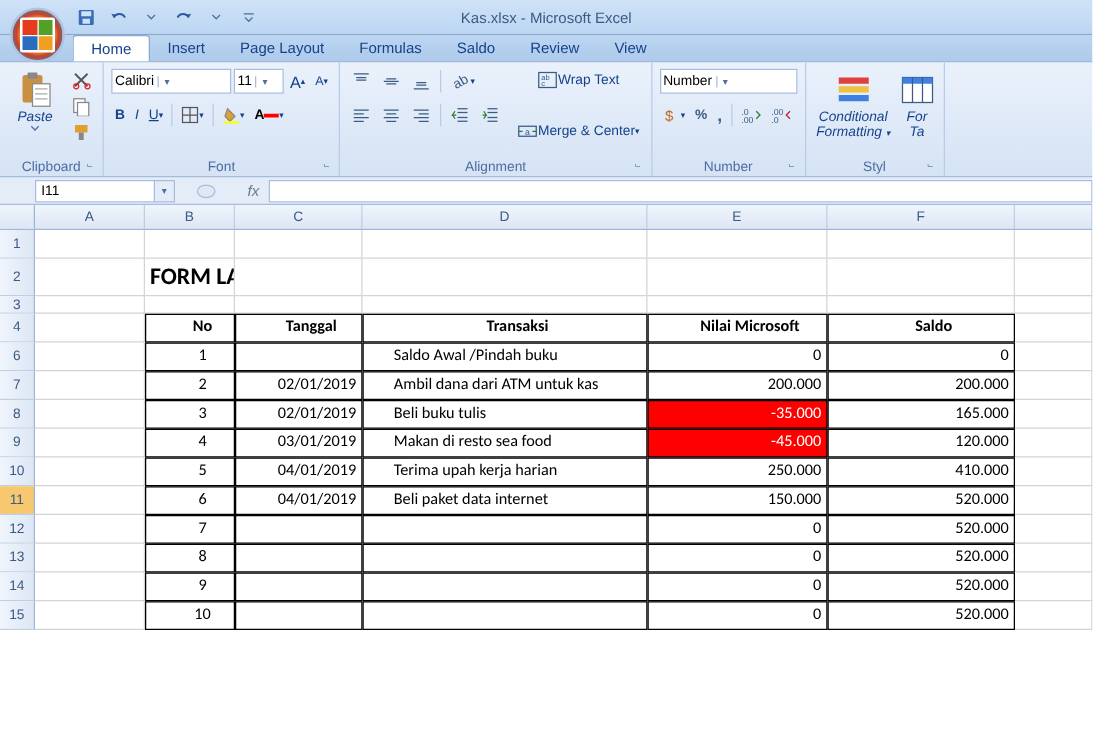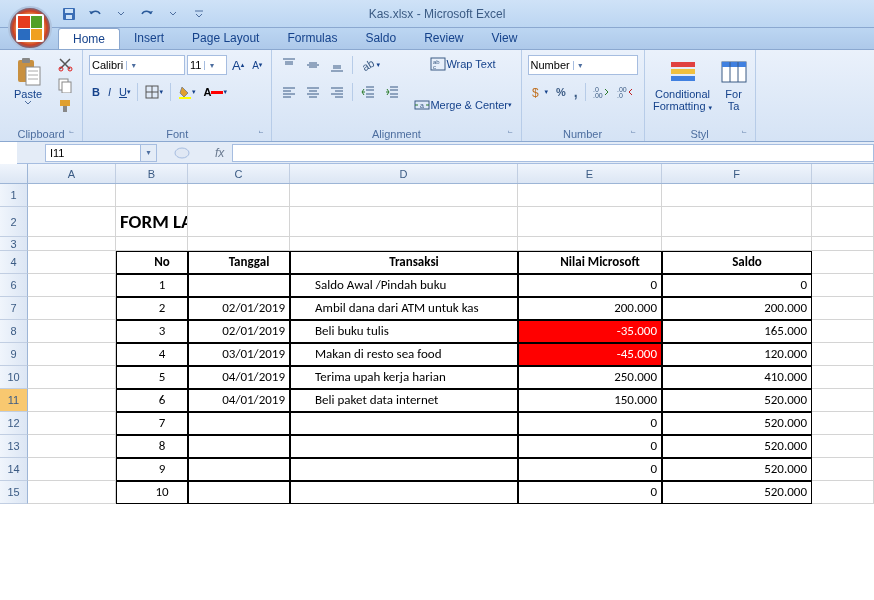--- a/index.html
+++ b/index.html
@@ -21,29 +21,29 @@
 
 
 .ribbon { height: 92px; background: linear-gradient(#eaf1fb, #d5e3f5); border-bottom: 1px solid #8ba8d0; display: flex; }
 .group { border-right: 1px solid #b7cce8; display: flex; flex-direction: column; padding: 2px 6px 0; }
 .group-content { flex: 1; display: flex; align-items: flex-start; gap: 4px; padding-top: 2px; }
 .group-label { text-align: center; color: #4d6e9f; font-size: 11px; padding: 1px 0; position: relative; }
 .group-label::after { content: "⌐"; position: absolute; right: 2px; transform: rotate(180deg) scaleX(-1); font-size: 8px; color: #6a86b0; }
 .rbtn { display: flex; align-items: center; justify-content: center; padding: 2px 3px; border-radius: 2px; cursor: pointer; color: #15428b; }
 .big-btn { display: flex; flex-direction: column; align-items: center; width: 44px; height: 66px; justify-content: flex-start; padding-top: 2px; cursor: pointer; color: #15428b; }
 .big-btn .icon { width: 32px; height: 32px; display: flex; align-items: center; justify-content: center; }
-.big-btn span { font-size: 11px; text-align: right; line-height: 1.1; }
+.big-btn span { font-size: 11px; text-align: right; line-height: 1.1; font-style: italic; }
 .combo { height: 20px; border: 1px solid #a6bde0; background: #fff; display: flex; align-items: center; padding: 0 2px; font-size: 11px; }
 .combo-arrow { width: 12px; text-align: center; color: #4d6e9f; font-size: 8px; border-left: 1px solid #a6bde0; margin-left: 3px; padding-left: 2px; }
 .row { display: flex; gap: 2px; height: 22px; align-items: center; }
 .col { display: flex; flex-direction: column; gap: 1px; }
 svg { display: block; }
 
 
-.namebox-row { height: 22px; background: #e4ecf7; border-bottom: 1px solid #a6bde0; display: flex; align-items: center; margin-left: 17px; }
+.namebox-row { height: 22px; background: #e4ecf7; border-bottom: 1px solid #a6bde0; display: flex; align-items: center; }
 .namebox { width: 96px; height: 18px; border: 1px solid #a6bde0; background: #fff; margin-left: 28px; display: flex; align-items: center; padding: 0 4px; font-size: 11px; }
 .namebox-arrow { width: 16px; height: 18px; background: #e4ecf7; border: 1px solid #a6bde0; border-left: none; display: flex; align-items: center; justify-content: center; font-size: 8px; color: #4d6e9f; }
 .fx-label { padding: 0 8px; color: #6a7a90; font-style: italic; font-size: 12px; }
 .formula-input { flex: 1; height: 18px; border: 1px solid #a6bde0; background: #fff; }
 
 
 .grid-wrap { position: relative; }
 .col-headers { display: flex; height: 20px; background: linear-gradient(#f0f5fc, #dce6f4); border-bottom: 1px solid #9db5d6; }
 .corner { width: 28px; border-right: 1px solid #9db5d6; background: linear-gradient(#f0f5fc, #dce6f4); }
 .col-h { border-right: 1px solid #c1cee2; display: flex; align-items: center; justify-content: center; color: #3b5b84; font-size: 11px; cursor: pointer; }

